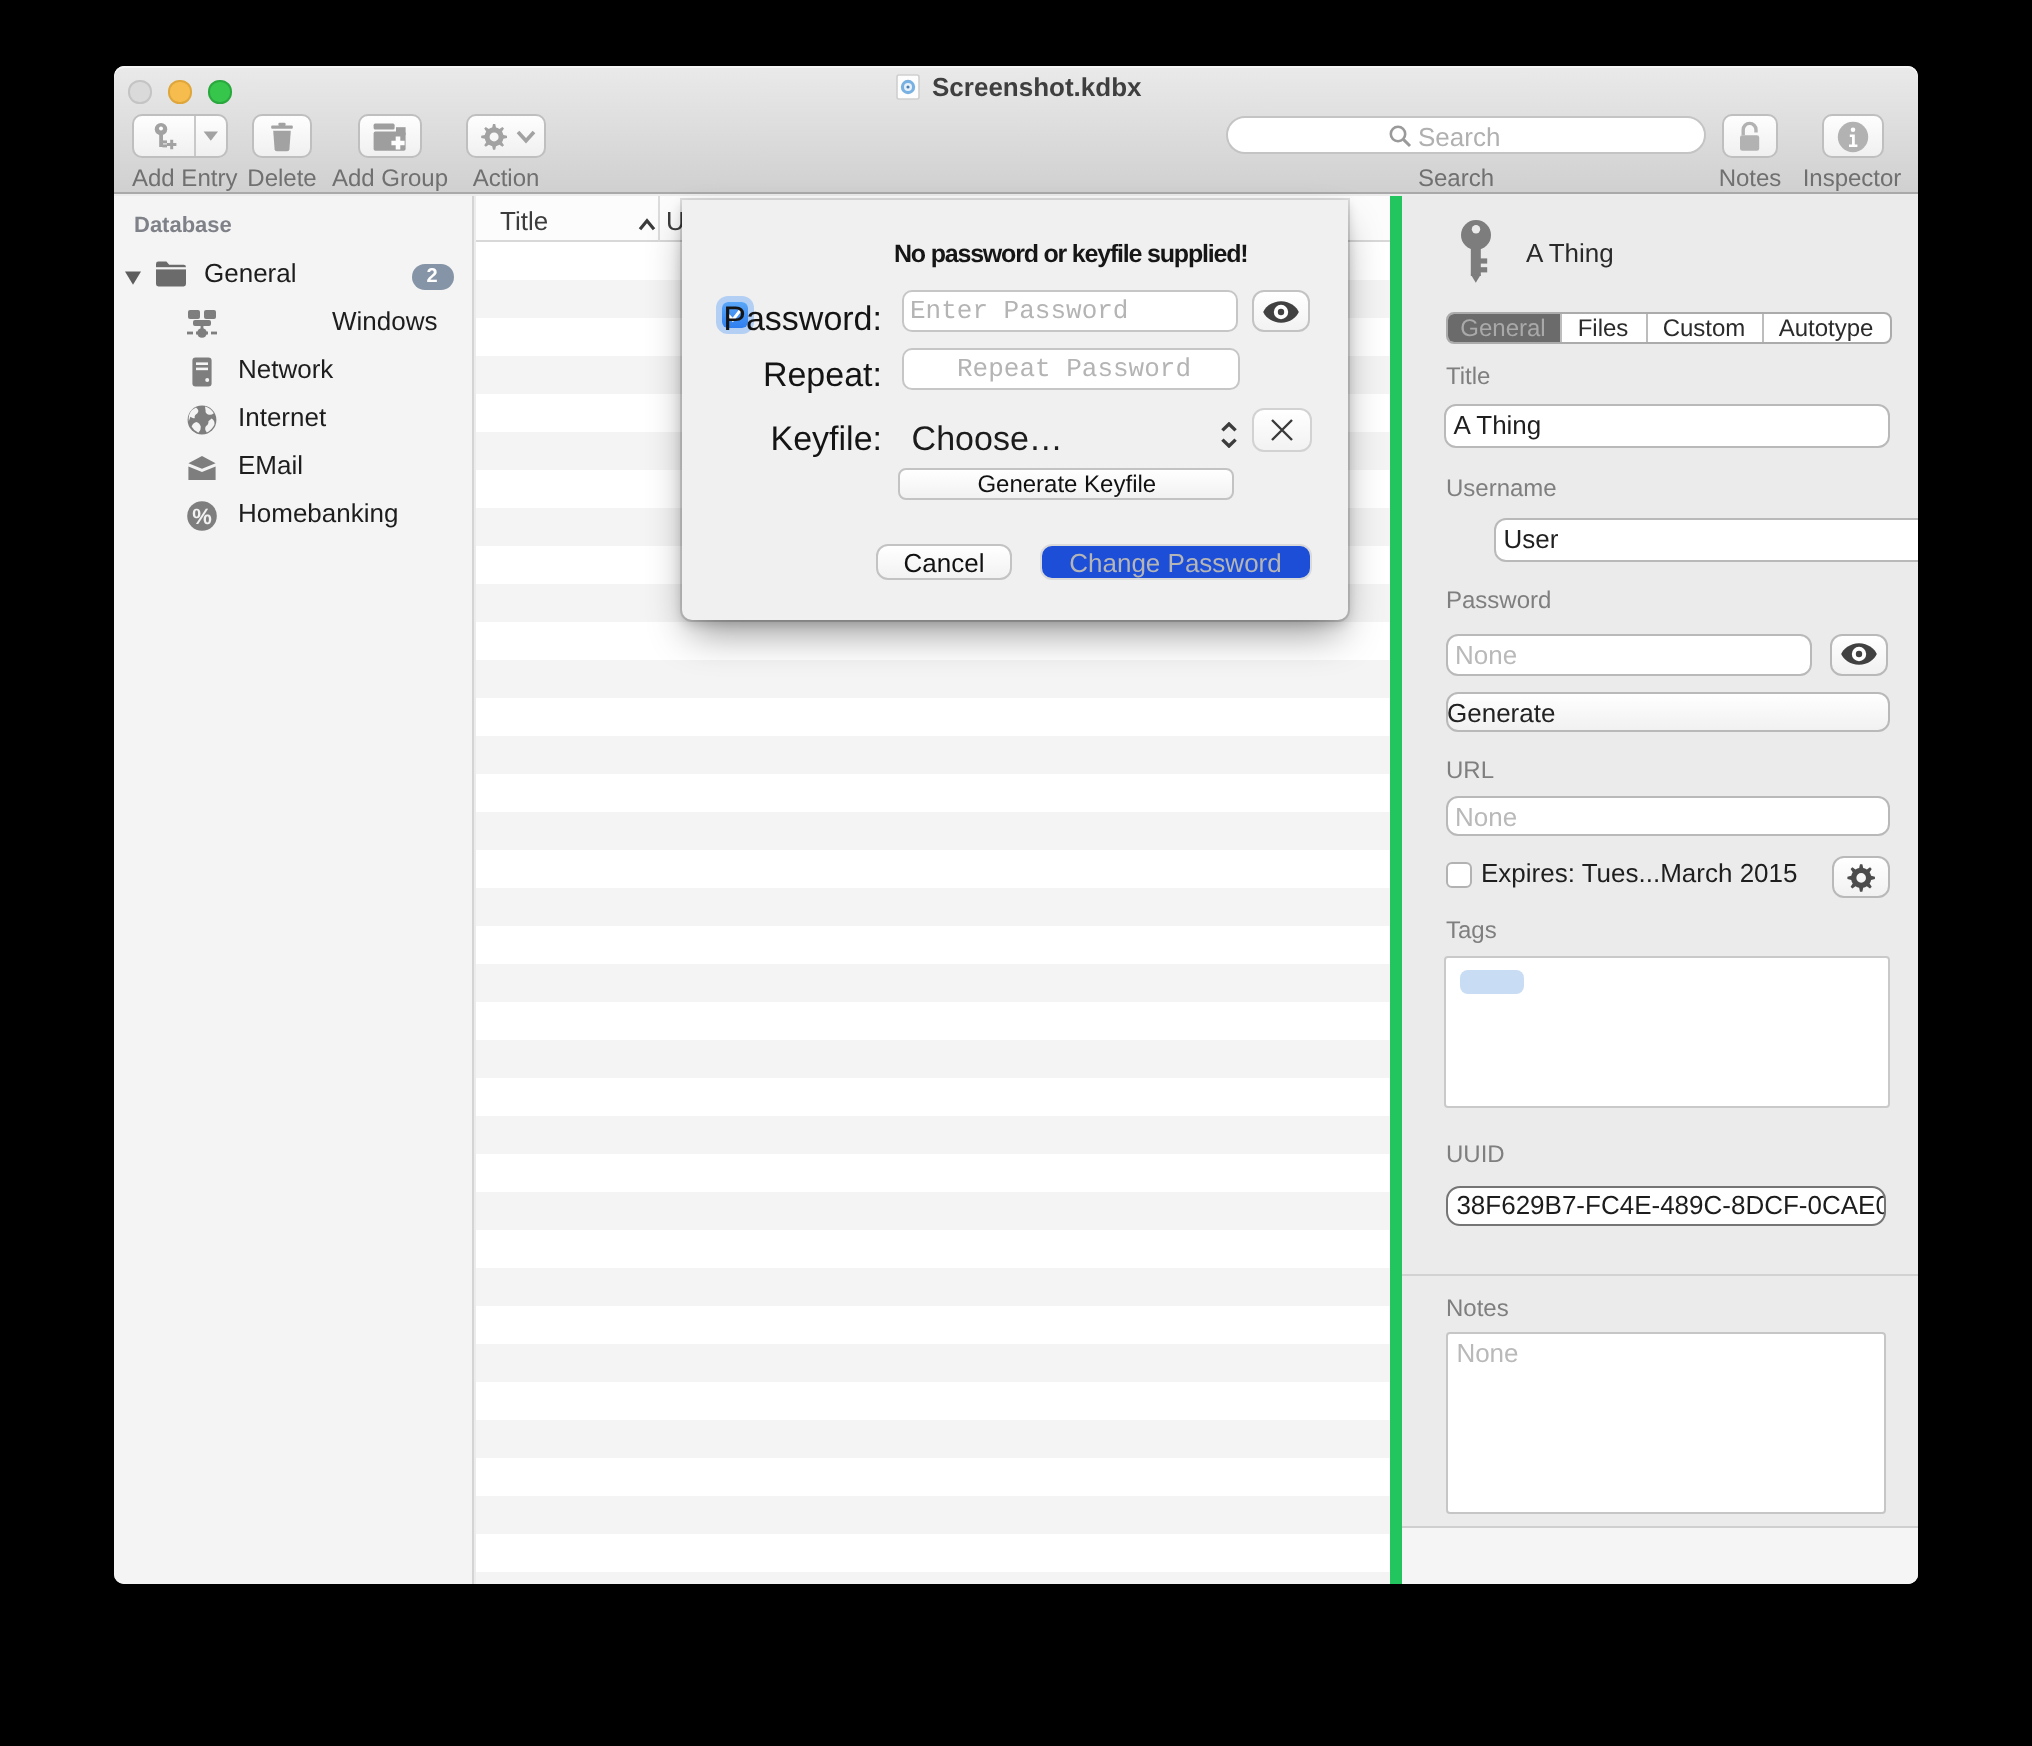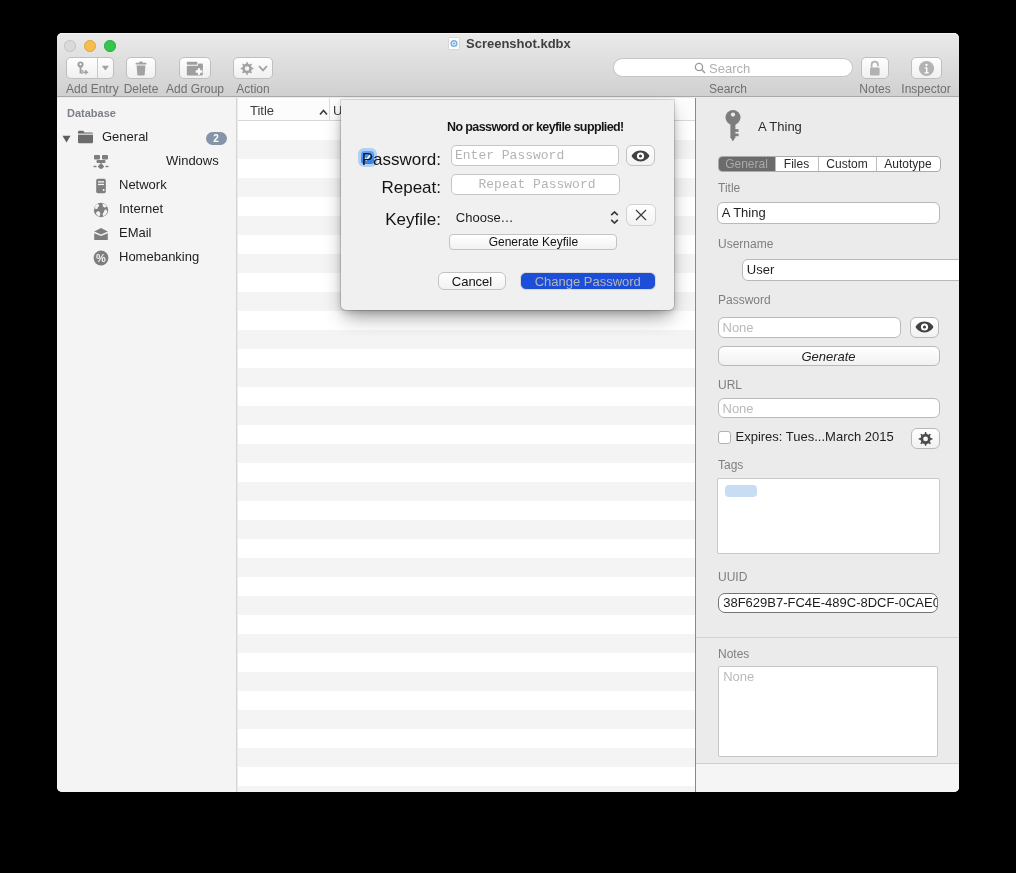--- a/index.html
+++ b/index.html
@@ -32,21 +32,21 @@
 
   
   #table { position:absolute; left:181px; top:65px; width:457px; height:694px; background:#fff; }
   #thead { position:absolute; left:0; top:0; width:457px; height:23px; background:#fcfcfc;
     border-bottom:1px solid #d8d8d8; }
   #rows { position:absolute; left:0; top:23px; width:457px; height:671px;
     background:repeating-linear-gradient(#ffffff 0px, #ffffff 19px, #f4f4f5 19px, #f4f4f5 38px); }
 
   
   #inspector { position:absolute; left:638px; top:65px; width:264px; height:694px;
-    background:#ebebeb; border-left:1px solid #22c55e; }
+    background:#ebebeb; border-left:6px solid #22c55e; }
   .ilabel { position:absolute; font-size:12px; color:#7f7f7f; }
   .ifield { position:absolute; background:#fff; border:1px solid #b9b9b9; border-radius:6px;
     font-size:13px; color:#1f1f1f; line-height:20px; padding-left:4px; overflow:hidden; white-space:nowrap; }
   .ph { color:#b9b9b9; }
   .ibtn { position:absolute; background:linear-gradient(#ffffff,#f1f1f1);
     border:1px solid #b9b9b9; border-radius:6px; }
 
   
   #dialog { position:absolute; left:284px; top:67px; width:333px; height:210px;
     background:#f0f0f0; border-radius:0 0 5px 5px;
@@ -232,21 +232,21 @@
     <div class="ilabel" style="left:22px;top:139px;">Username</div>
     <div class="ifield" style="left:20.8px;top:160.5px;width:223px;height:22px;margin-left:25px;">User</div>
     <div class="ilabel" style="left:22px;top:195px;">Password</div>
     <div class="ifield" style="left:21.5px;top:218.5px;width:183px;height:21px;"><span class="ph">None</span></div>
     <div class="ibtn" style="left:214px;top:218.5px;width:29px;height:21px;"></div>
     <svg class="abs" style="left:219px;top:223px;" width="19" height="12" viewBox="0 0 19 12">
         <path d="M9.5 0.6 C14 0.6 17.5 3.6 18.4 6 C17.5 8.4 14 11.4 9.5 11.4 C5 11.4 1.5 8.4 0.6 6 C1.5 3.6 5 0.6 9.5 0.6 Z" fill="#414141"></path>
         <circle cx="9.5" cy="6" r="3.6" fill="#fff"></circle>
         <circle cx="9.5" cy="6" r="1.6" fill="#414141"></circle>
       </svg>
-    <div class="ibtn" style="left:21.5px;top:247.5px;width:222px;height:20px;font-size:13px;color:#222;text-align:center;line-height:19px;font-style:italic;">Generate</div>
+    <div class="ibtn" style="left:21.5px;top:247.5px;width:222px;height:20px;font-size:13px;color:#222;text-align:left;line-height:19px;">Generate</div>
     <div class="ilabel" style="left:22px;top:280px;">URL</div>
     <div class="ifield" style="left:21.5px;top:299.5px;width:222px;height:20px;"><span class="ph">None</span></div>
 
     <div class="abs" style="left:21.5px;top:333px;width:13px;height:13px;background:#fff;border:1px solid #b2b2b2;border-radius:3px;"></div>
     <div class="abs" style="left:39.5px;top:331px;font-size:13px;color:#1e1e1e;">Expires: Tues...March 2015</div>
     <div class="ibtn" style="left:214.5px;top:329.5px;width:29px;height:21px;"></div>
     <svg class="abs" style="left:221px;top:332.5px;" width="16" height="16" viewBox="0 0 15 15">
         <path d="M7.5 1 L8.6 1 L9 2.8 a5 5 0 0 1 1.7 0.7 L12.2 2.5 L13 3.3 L12 4.8 a5 5 0 0 1 0.7 1.7 L14.5 6.9 L14.5 8 L12.7 8.4 a5 5 0 0 1 -0.7 1.7 L13 11.6 L12.2 12.4 L10.7 11.4 a5 5 0 0 1 -1.7 0.7 L8.6 13.9 L7.5 13.9 L7.1 12.1 a5 5 0 0 1 -1.7 -0.7 L3.9 12.4 L3.1 11.6 L4.1 10.1 a5 5 0 0 1 -0.7 -1.7 L1.6 8 L1.6 6.9 L3.4 6.5 a5 5 0 0 1 0.7 -1.7 L3.1 3.3 L3.9 2.5 L5.4 3.5 a5 5 0 0 1 1.7 -0.7 Z M8.05 5.2 a2.25 2.25 0 1 0 0 4.5 a2.25 2.25 0 1 0 0 -4.5 Z" fill="#4c4c4c"></path>
       </svg>
 
@@ -278,21 +278,21 @@
     <svg class="abs" style="left:290px;top:50px;" width="19" height="12" viewBox="0 0 19 12">
         <path d="M9.5 0.6 C14 0.6 17.5 3.6 18.4 6 C17.5 8.4 14 11.4 9.5 11.4 C5 11.4 1.5 8.4 0.6 6 C1.5 3.6 5 0.6 9.5 0.6 Z" fill="#414141"></path>
         <circle cx="9.5" cy="6" r="3.6" fill="#fff"></circle>
         <circle cx="9.5" cy="6" r="1.6" fill="#414141"></circle>
       </svg>
 
     <div class="dlabel" style="left:20px;top:77.5px;width:80px;">Repeat:</div>
     <div class="dfield" style="left:110px;top:74px;width:169px;height:21px;text-align:center;">Repeat Password</div>
 
     <div class="dlabel" style="left:20px;top:110px;width:80px;">Keyfile:</div>
-    <div class="abs" style="left:114.8px;top:110px;font-size:13px;color:#1c1c1c;">Choose…</div>
+    <div class="abs" style="left:114.8px;top:110px;font-size:17px;color:#1c1c1c;">Choose…</div>
     <svg class="abs" style="left:269px;top:111px;" width="9" height="13" viewBox="0 0 9 13">
         <path d="M1.2 4.2 L4.5 1 L7.8 4.2 M1.2 8.8 L4.5 12 L7.8 8.8" fill="none" stroke="#3c3c3c" stroke-width="1.7"></path>
       </svg>
     <div class="dbtn" style="left:284.6px;top:104px;width:30px;height:21.5px;border-color:#d2d2d2;"></div>
     <svg class="abs" style="left:294px;top:109px;" width="12" height="12" viewBox="0 0 12 12">
         <path d="M1 1 L11 11 M11 1 L1 11" stroke="#3a3a3a" stroke-width="1.2"></path>
       </svg>
 
     <div class="dbtn" style="left:108.4px;top:133.6px;width:168px;height:16px;border-radius:4px;font-size:12px;line-height:15px;">Generate Keyfile</div>
 

